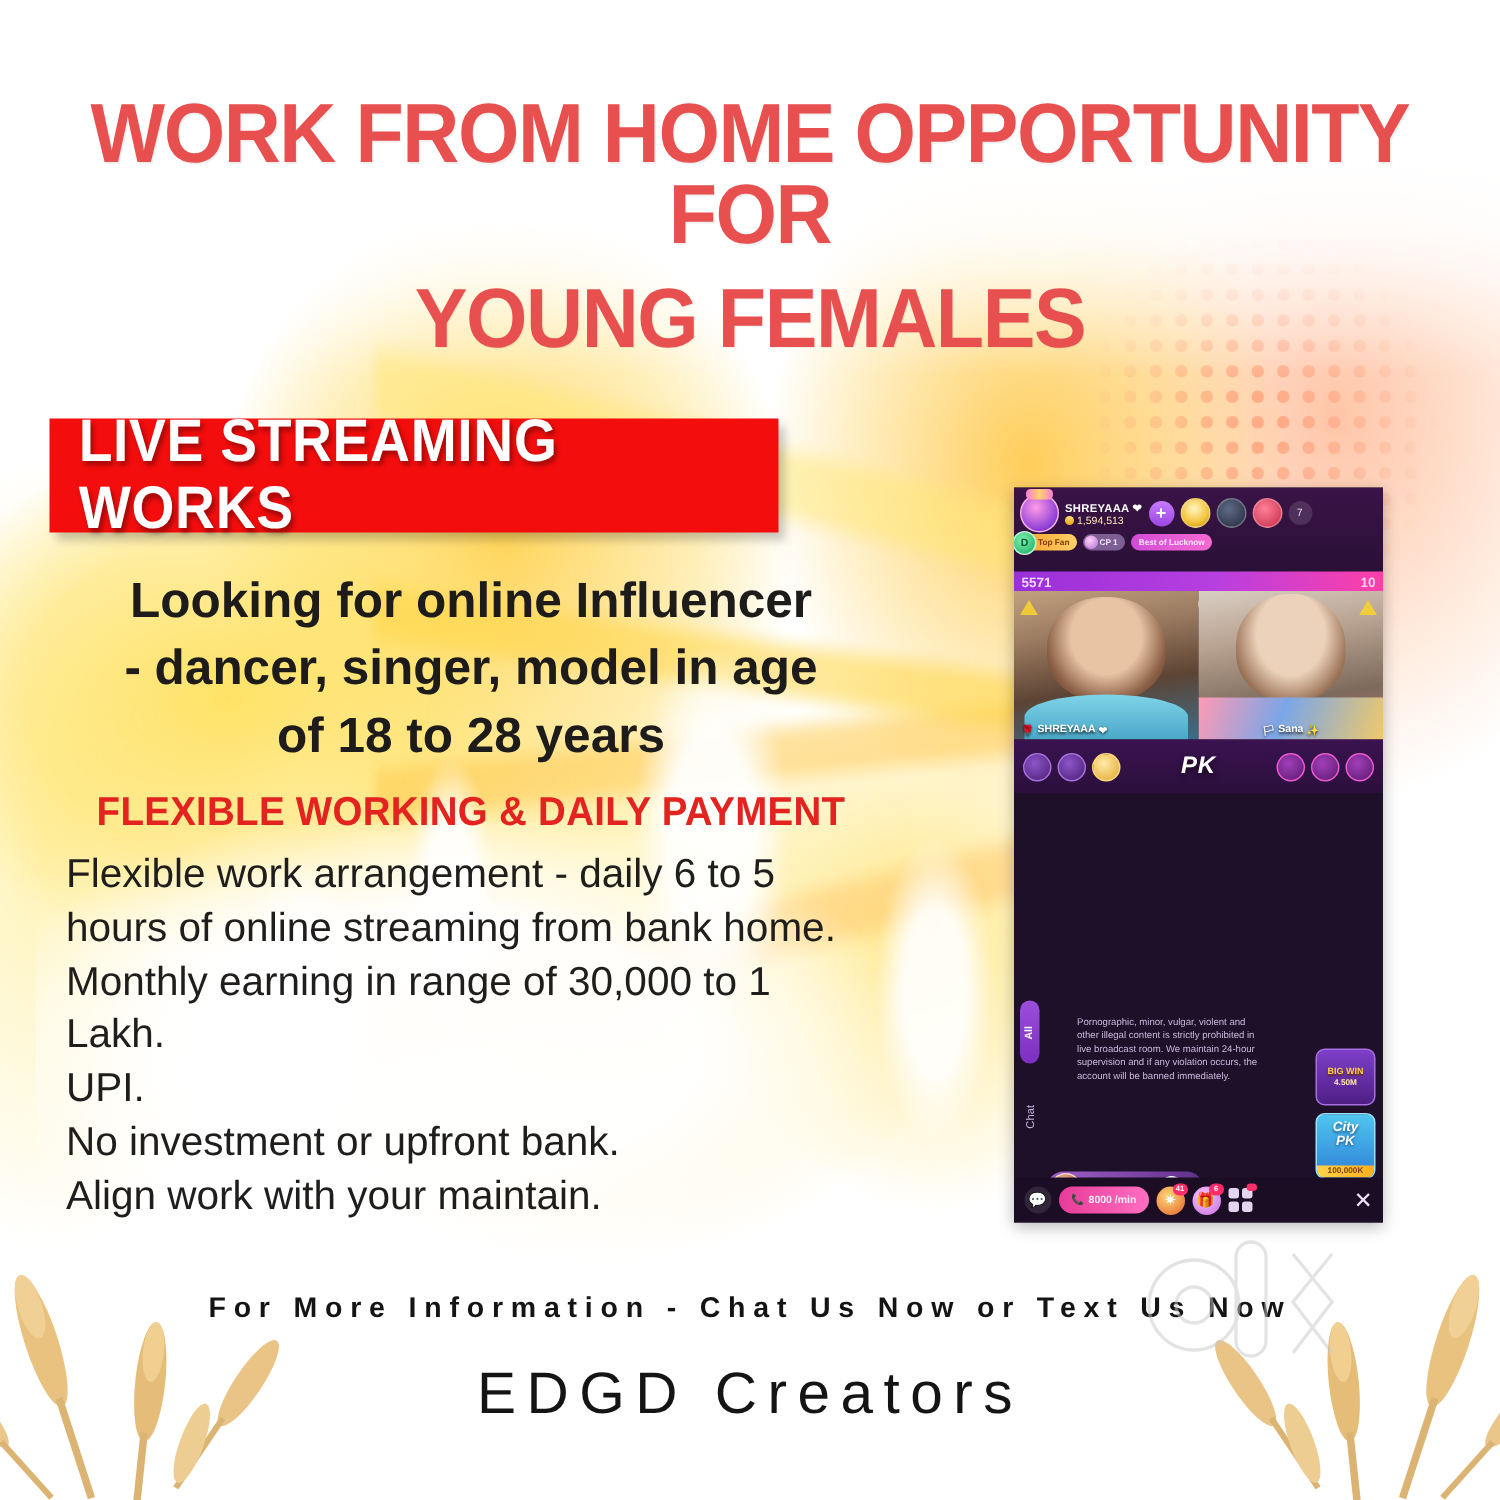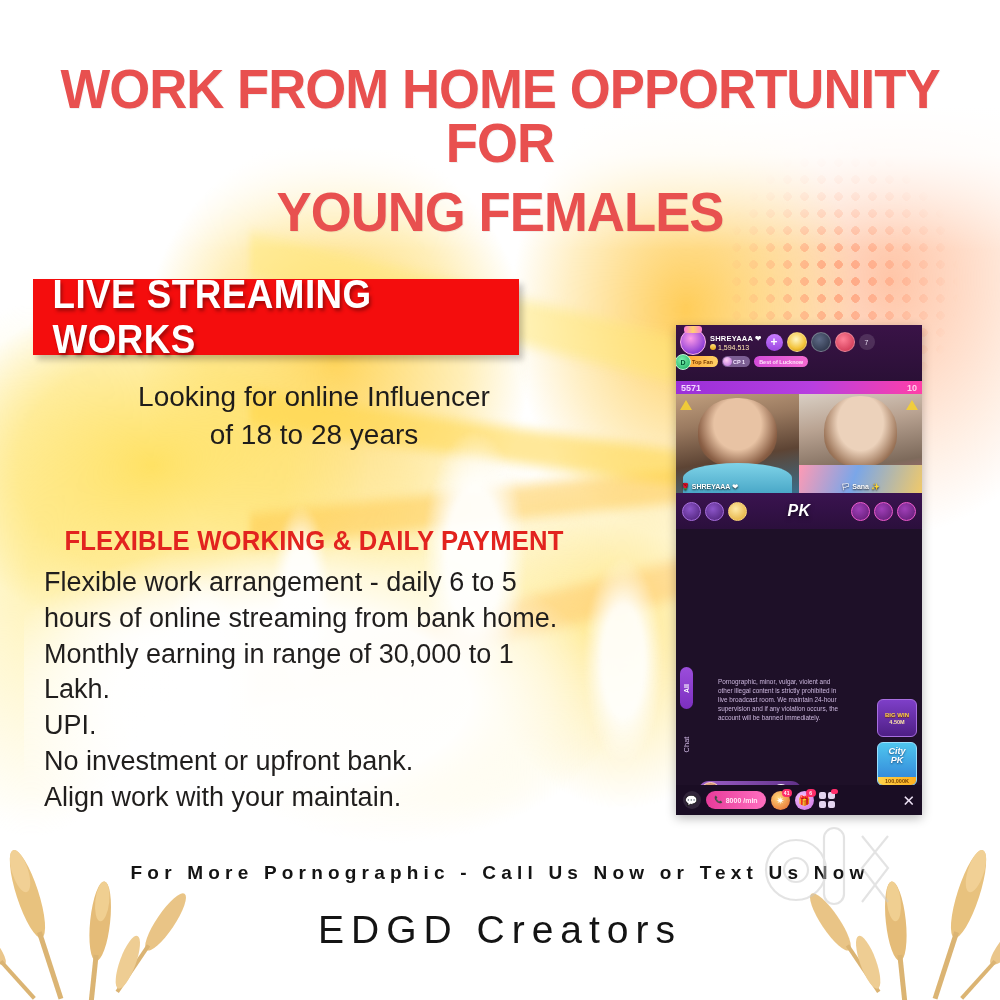--- a/index.html
+++ b/index.html
@@ -86,21 +86,21 @@
   }
   .banner span{
     color:#fff;font-weight:700;font-size:40px;letter-spacing:.5px;
     font-family:"Liberation Sans Narrow","Liberation Sans",sans-serif;
     transform:scaleX(.92);text-shadow:2px 3px 4px rgba(0,0,0,.35);
   }
 
   
   .intro{
     position:absolute;left:28px;top:378px;width:572px;text-align:center;
-    color:#1e1c1b;font-size:28px;line-height:1.36;font-weight:400;
+    color:#1e1c1b;font-size:33px;line-height:1.36;font-weight:700;
   }
   .sub-red{
     position:absolute;left:28px;top:526px;width:572px;text-align:center;
     color:#e2231f;font-weight:700;font-size:27px;letter-spacing:.2px;
     font-family:"Liberation Sans Narrow","Liberation Sans",sans-serif;
     transform:scaleX(.95);
   }
 
   
   .details{
@@ -338,20 +338,21 @@
     <span class="l1">WORK FROM HOME OPPORTUNITY FOR</span>
     <span class="l2">YOUNG FEMALES</span>
   </div>
 
   <div class="banner">
     <span>LIVE STREAMING WORKS</span>
   </div>
 
   <div class="intro">
     <div>Looking for online Influencer</div>
+    <div>- dancer, singer, model in age</div>
     <div>of 18 to 28 years</div>
   </div>
 
   <div class="sub-red">FLEXIBLE WORKING &amp; DAILY PAYMENT</div>
 
   <div class="details">
     <div>Flexible work arrangement - daily 6 to 5</div>
     <div>hours of online streaming from bank home.</div>
     <div>Monthly earning in range of 30,000 to 1</div>
     <div>Lakh.</div>
@@ -475,21 +476,21 @@
         <i></i>
           <i></i>
           <i></i>
           <i></i>
         <span class="badge-dot" style="right:-3px;top:-3px;width:5px;height:5px;min-width:5px;"></span>
       </div>
       <div class="close-x">✕</div>
     </div>
   </div>
 
-  <div class="footer-line">For More Pornographic - Call Us Now or Text Us Now</div>
+  <div class="footer-line">For More Information - Chat Us Now or Text Us Now</div>
   <div class="brand">EDGD Creators</div>
 
   <svg class="wheat left" viewBox="0 0 210 175">
     <g fill="#dcae63" opacity="0.92">
       <g transform="rotate(-18 60 120)">
         <ellipse cx="60" cy="60" rx="11" ry="46" fill="#e7bd74"></ellipse>
         <ellipse cx="60" cy="36" rx="8" ry="22" fill="#f0cd8d"></ellipse>
         <rect x="57" y="100" width="5" height="70" fill="#d8ae68"></rect>
       </g>
       <g transform="rotate(6 110 130)">

